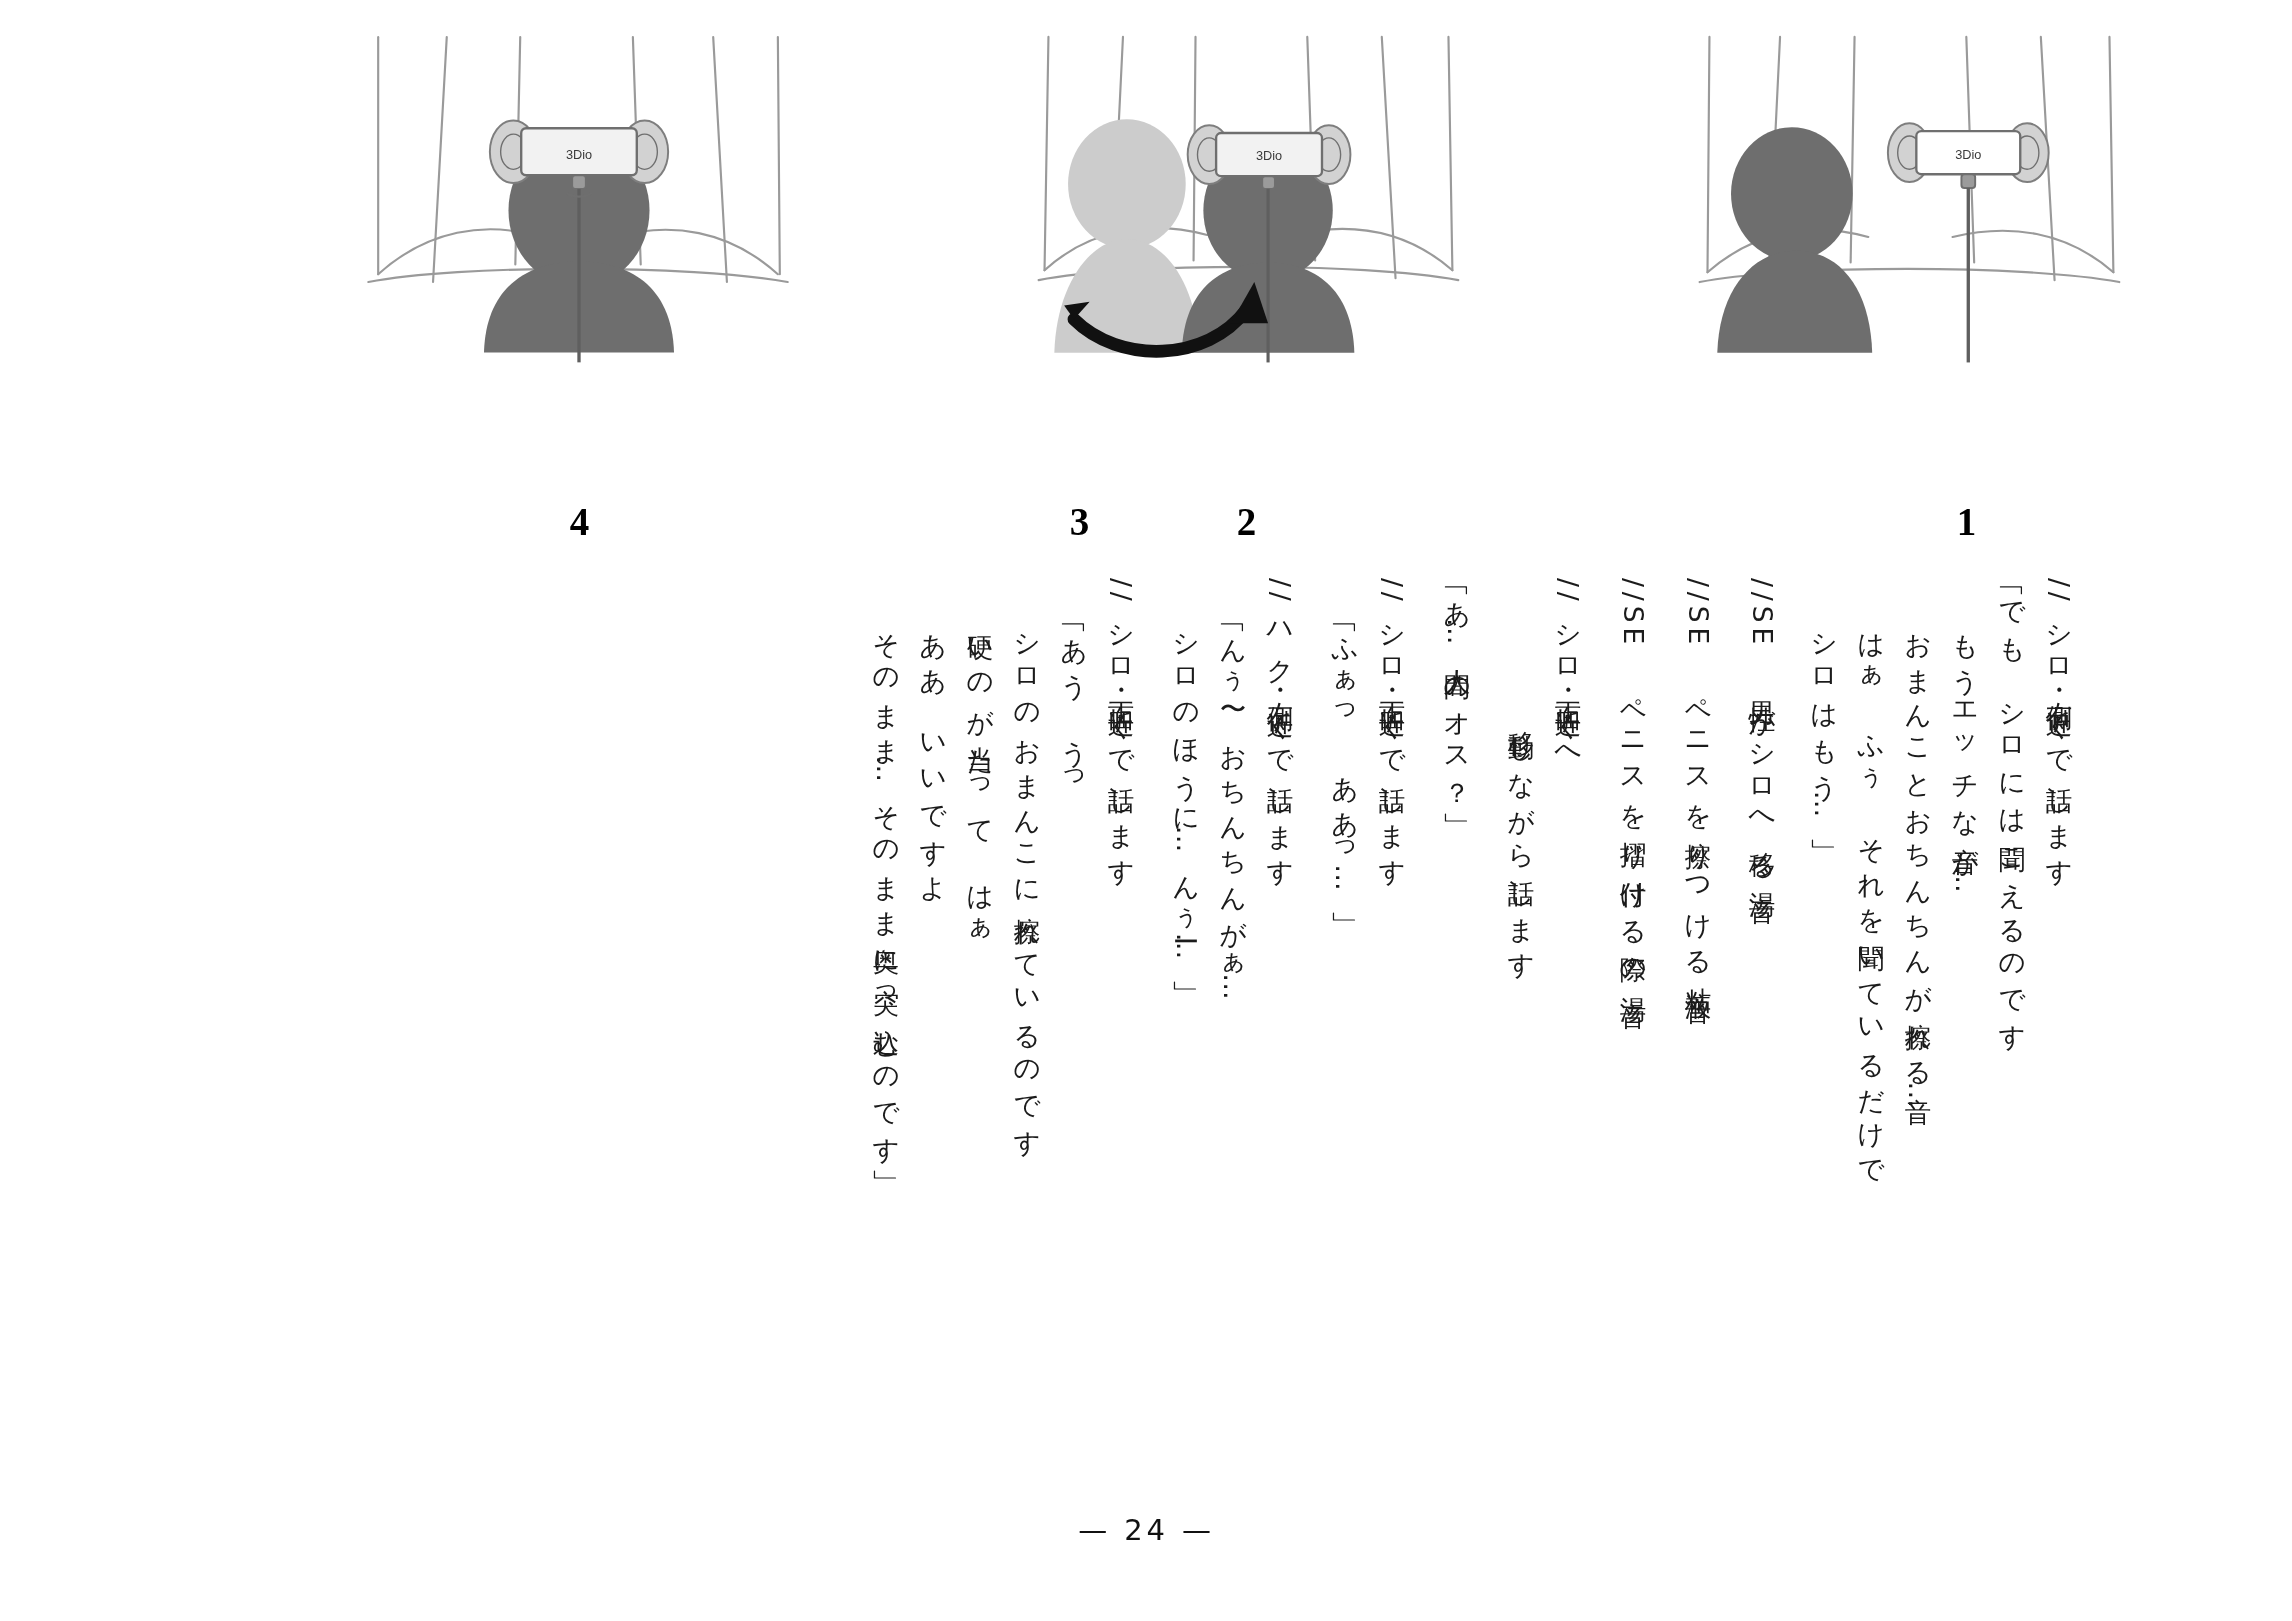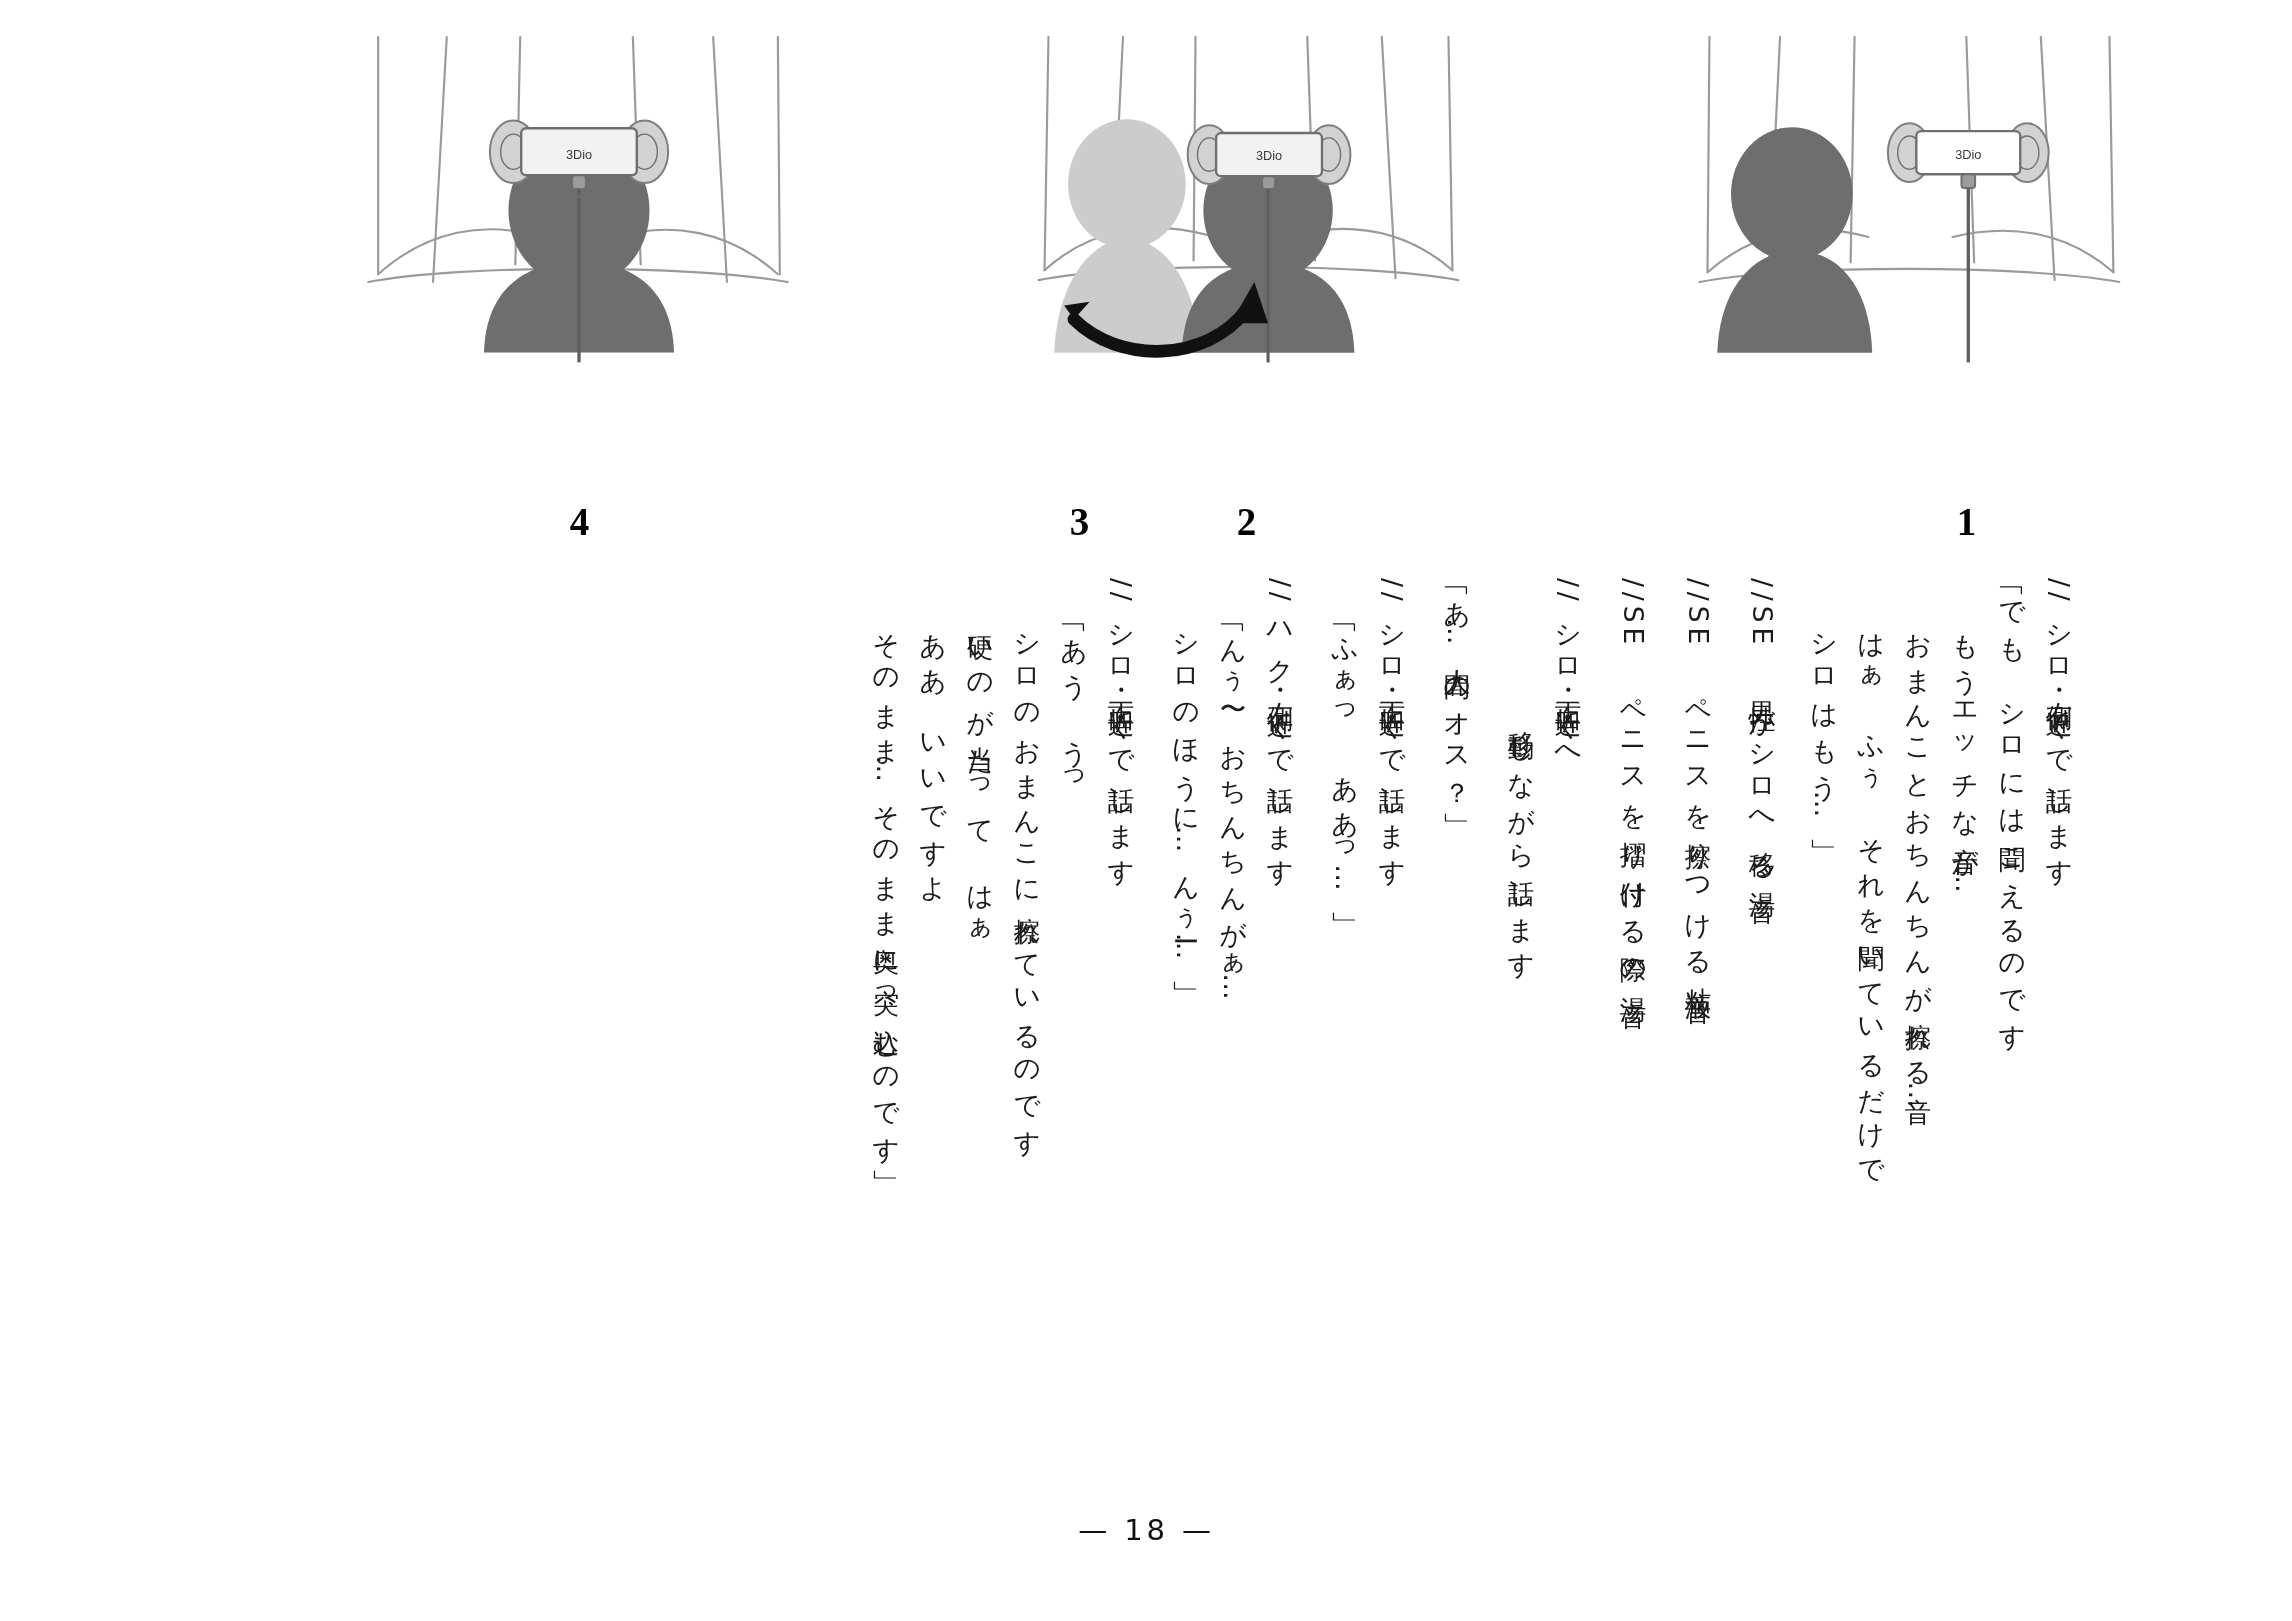--- a/index.html
+++ b/index.html
@@ -234,16 +234,16 @@
     <div class="vline" style="right:1047px; top:47px;">「んぅ〜　おちんちんがぁ…</div>
     <div class="vline" style="right:1094px; top:47px;">シロのほうに…んぅー…」</div>
     <div class="vline" style="right:1159px; top:9.8px;">//シロ・正面近くで話します</div>
     <div class="vline" style="right:1206px; top:47px;">「あう　うっ</div>
     <div class="vline" style="right:1253px; top:47px;">シロのおまんこに擦れているのです</div>
     <div class="vline" style="right:1300px; top:47px;">硬いのが当たって　はぁ</div>
     <div class="vline" style="right:1347px; top:47px;">ああ　いいですよ</div>
     <div class="vline" style="right:1394px; top:47px;">そのまま…そのまま奥に突っ込むのです」</div>
   </div>
 
-  <div class="folio">— 18 —</div>
+  <div class="folio">— 24 —</div>
 
 </div>
 
 
 </body></html>

